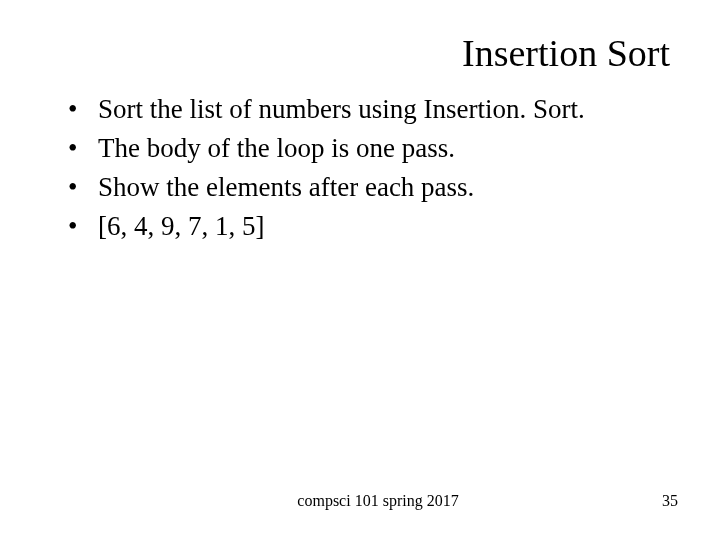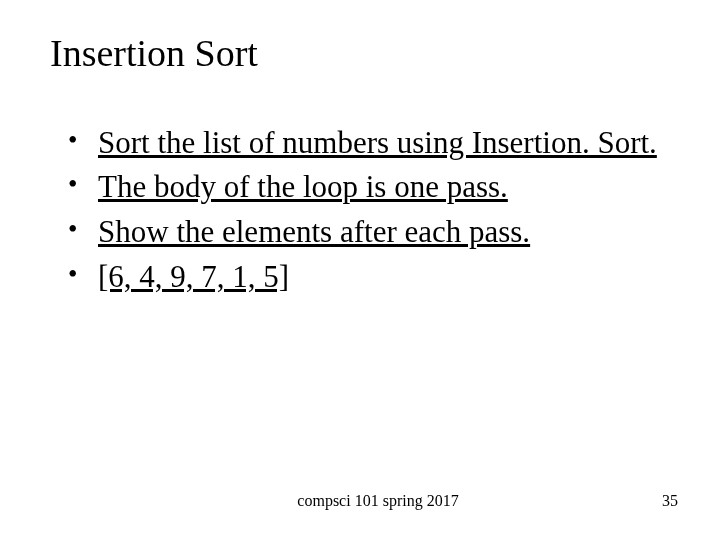--- a/index.html
+++ b/index.html
@@ -16,38 +16,37 @@
       position: relative;
       overflow: hidden;
     }
     .slide {
       width: 100%;
       height: 100%;
       padding: 30px 50px 0 50px;
       position: relative;
     }
     .title-block {
-      text-align: left;
-      margin-bottom: 43px;
+      text-align: right;
+      margin-bottom: 12px;
     }
     .title-line {
       font-size: 38px;
       line-height: 1.25;
       font-weight: normal;
     }
     .bullets {
       list-style: none;
       padding-left: 18px;
     }
     .bullets li {
-      font-size: 31px;
+      font-size: 27px;
       line-height: 1.45;
       position: relative;
       padding-left: 30px;
-      text-decoration: underline;
     }
     .bullets li::before {
       content: "•";
       position: absolute;
       left: 0;
       top: 0;
       font-size: 27px;
     }
     .footer {
       position: absolute;

